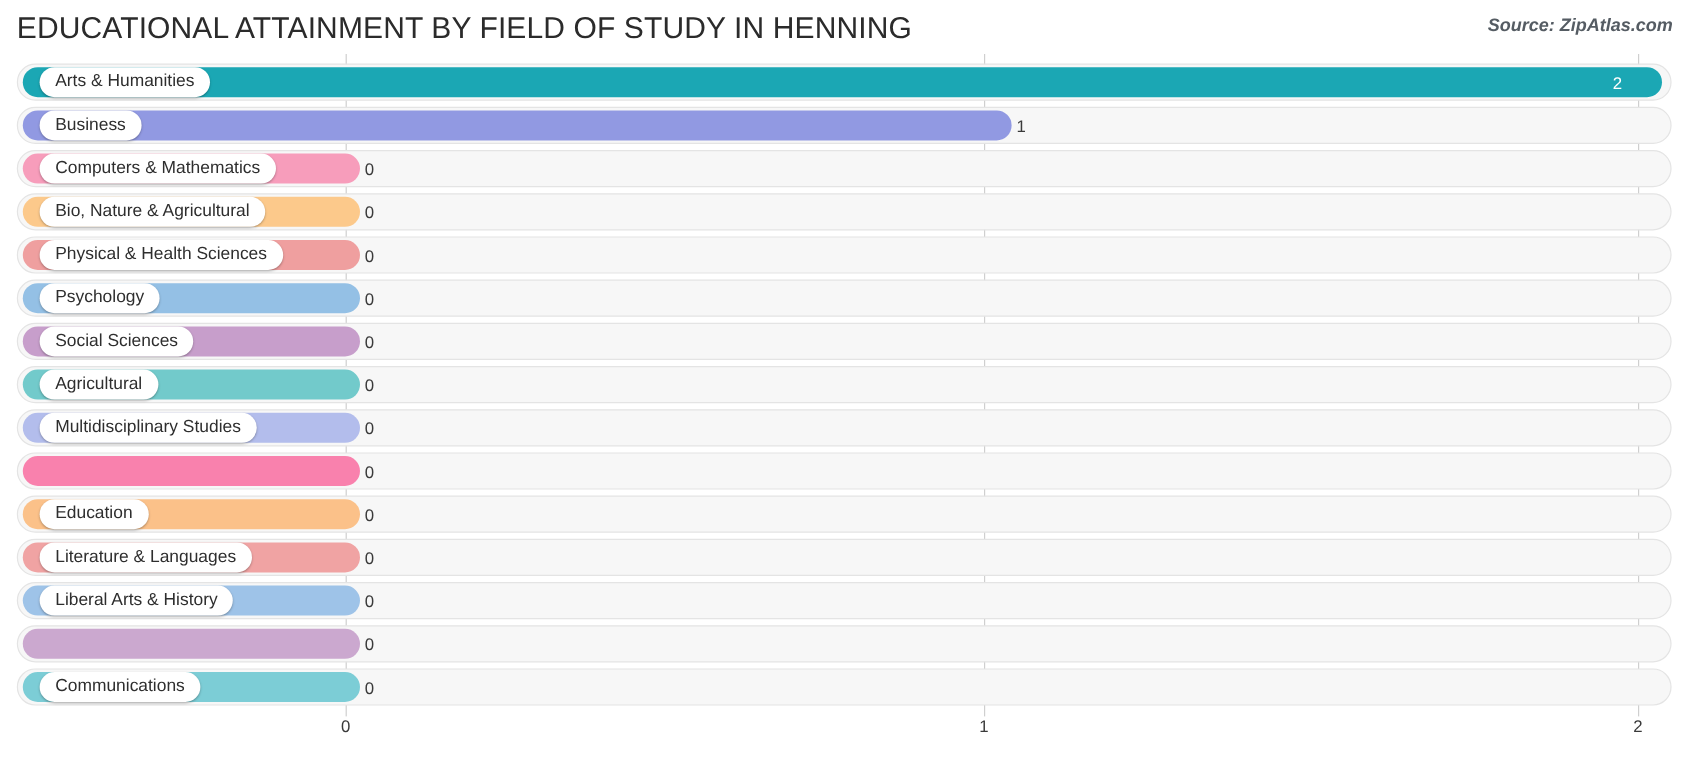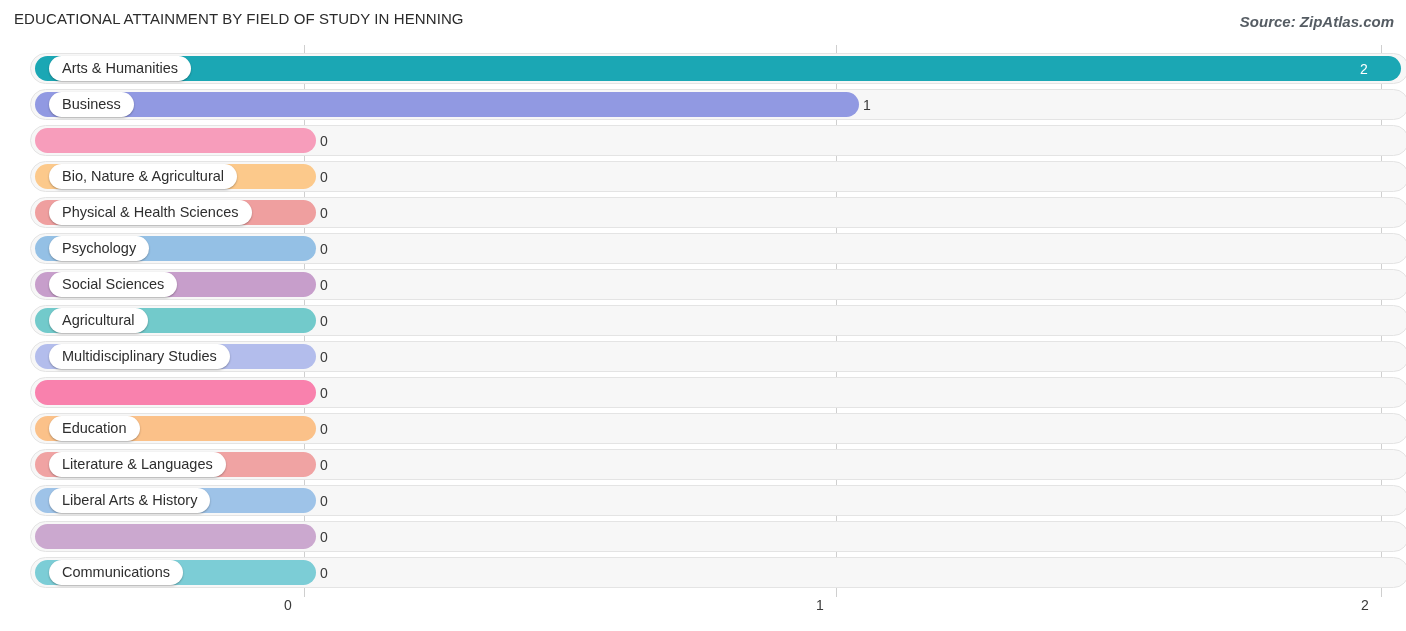--- a/index.html
+++ b/index.html
@@ -20,41 +20,41 @@
   #header {
     position: absolute;
     top: 0; left: 0;
     width: 1406px;
     height: 45px;
   }
   #chart-title {
     position: absolute;
     left: 14px;
     top: 10px;
-    font-size: 15px;
+    font-size: 25px;
     font-weight: 400;
     letter-spacing: 0.1px;
     color: #2b2b2b;
     white-space: nowrap;
   }
   #source-label {
     position: absolute;
     right: 12px;
     top: 13px;
     font-size: 15px;
     font-style: italic;
     font-weight: bold;
     color: #555c63;
     white-space: nowrap;
   }
 
   
   #plot {
     position: absolute;
-    left: 16px;
+    left: 0;
     top: 45px;
     width: 1198px;
     height: 555px;
     padding-left: 32px;
   }
   #gridlines {
     position: absolute;
     left: 0; top: 0;
     width: 1406px;
     height: 552px;
@@ -172,20 +172,23 @@
         <div class="track"></div>
         <div class="bar" style="background: rgb(145, 153, 226); width: 824px;"></div>
         <div class="label-capsule">
           <span class="label-text">Business</span>
         </div>
         <div class="value outside" style="left: 833px;">1</div>
       </div>
       <div class="row" style="top: 80px;">
         <div class="track"></div>
         <div class="bar" style="background: rgb(247, 157, 187); width: 281px;"></div>
+        <div class="label-capsule">
+          <span class="label-text">Computers &amp; Mathematics</span>
+        </div>
         <div class="value outside" style="left: 290px;">0</div>
       </div>
       <div class="row" style="top: 116px;">
         <div class="track"></div>
         <div class="bar" style="background: rgb(252, 201, 139); width: 281px;"></div>
         <div class="label-capsule">
           <span class="label-text">Bio, Nature &amp; Agricultural</span>
         </div>
         <div class="value outside" style="left: 290px;">0</div>
       </div>

